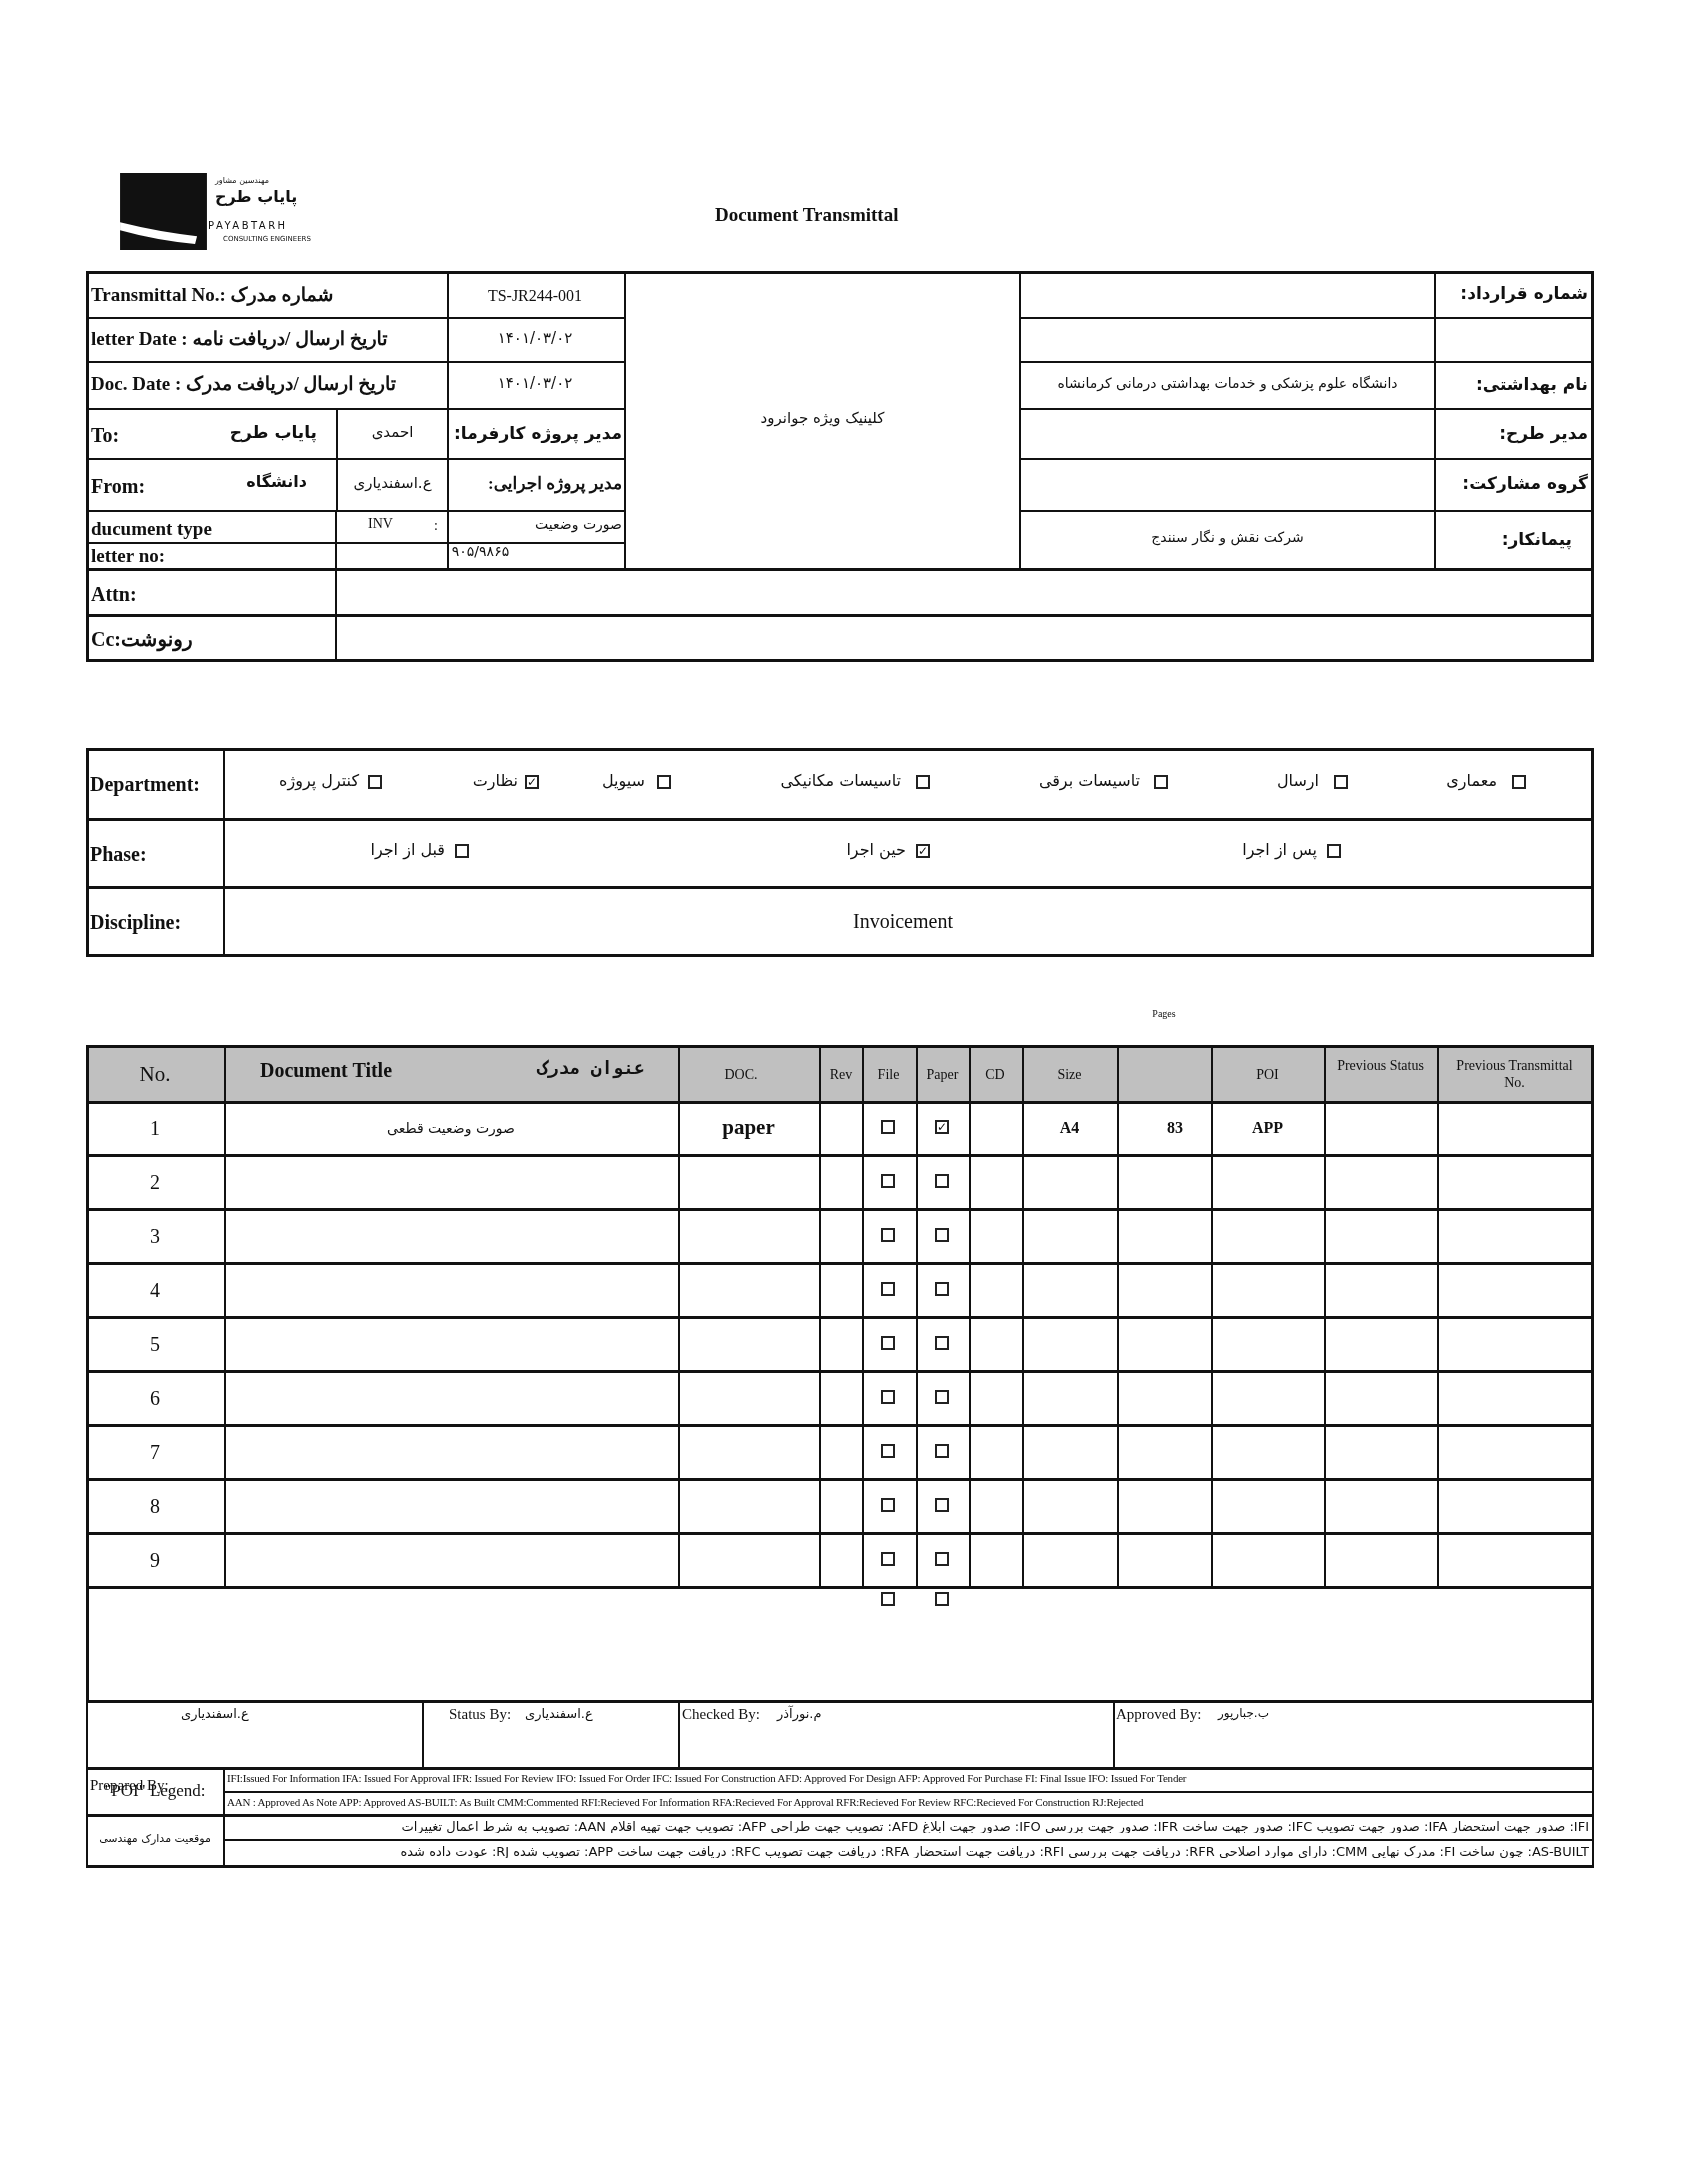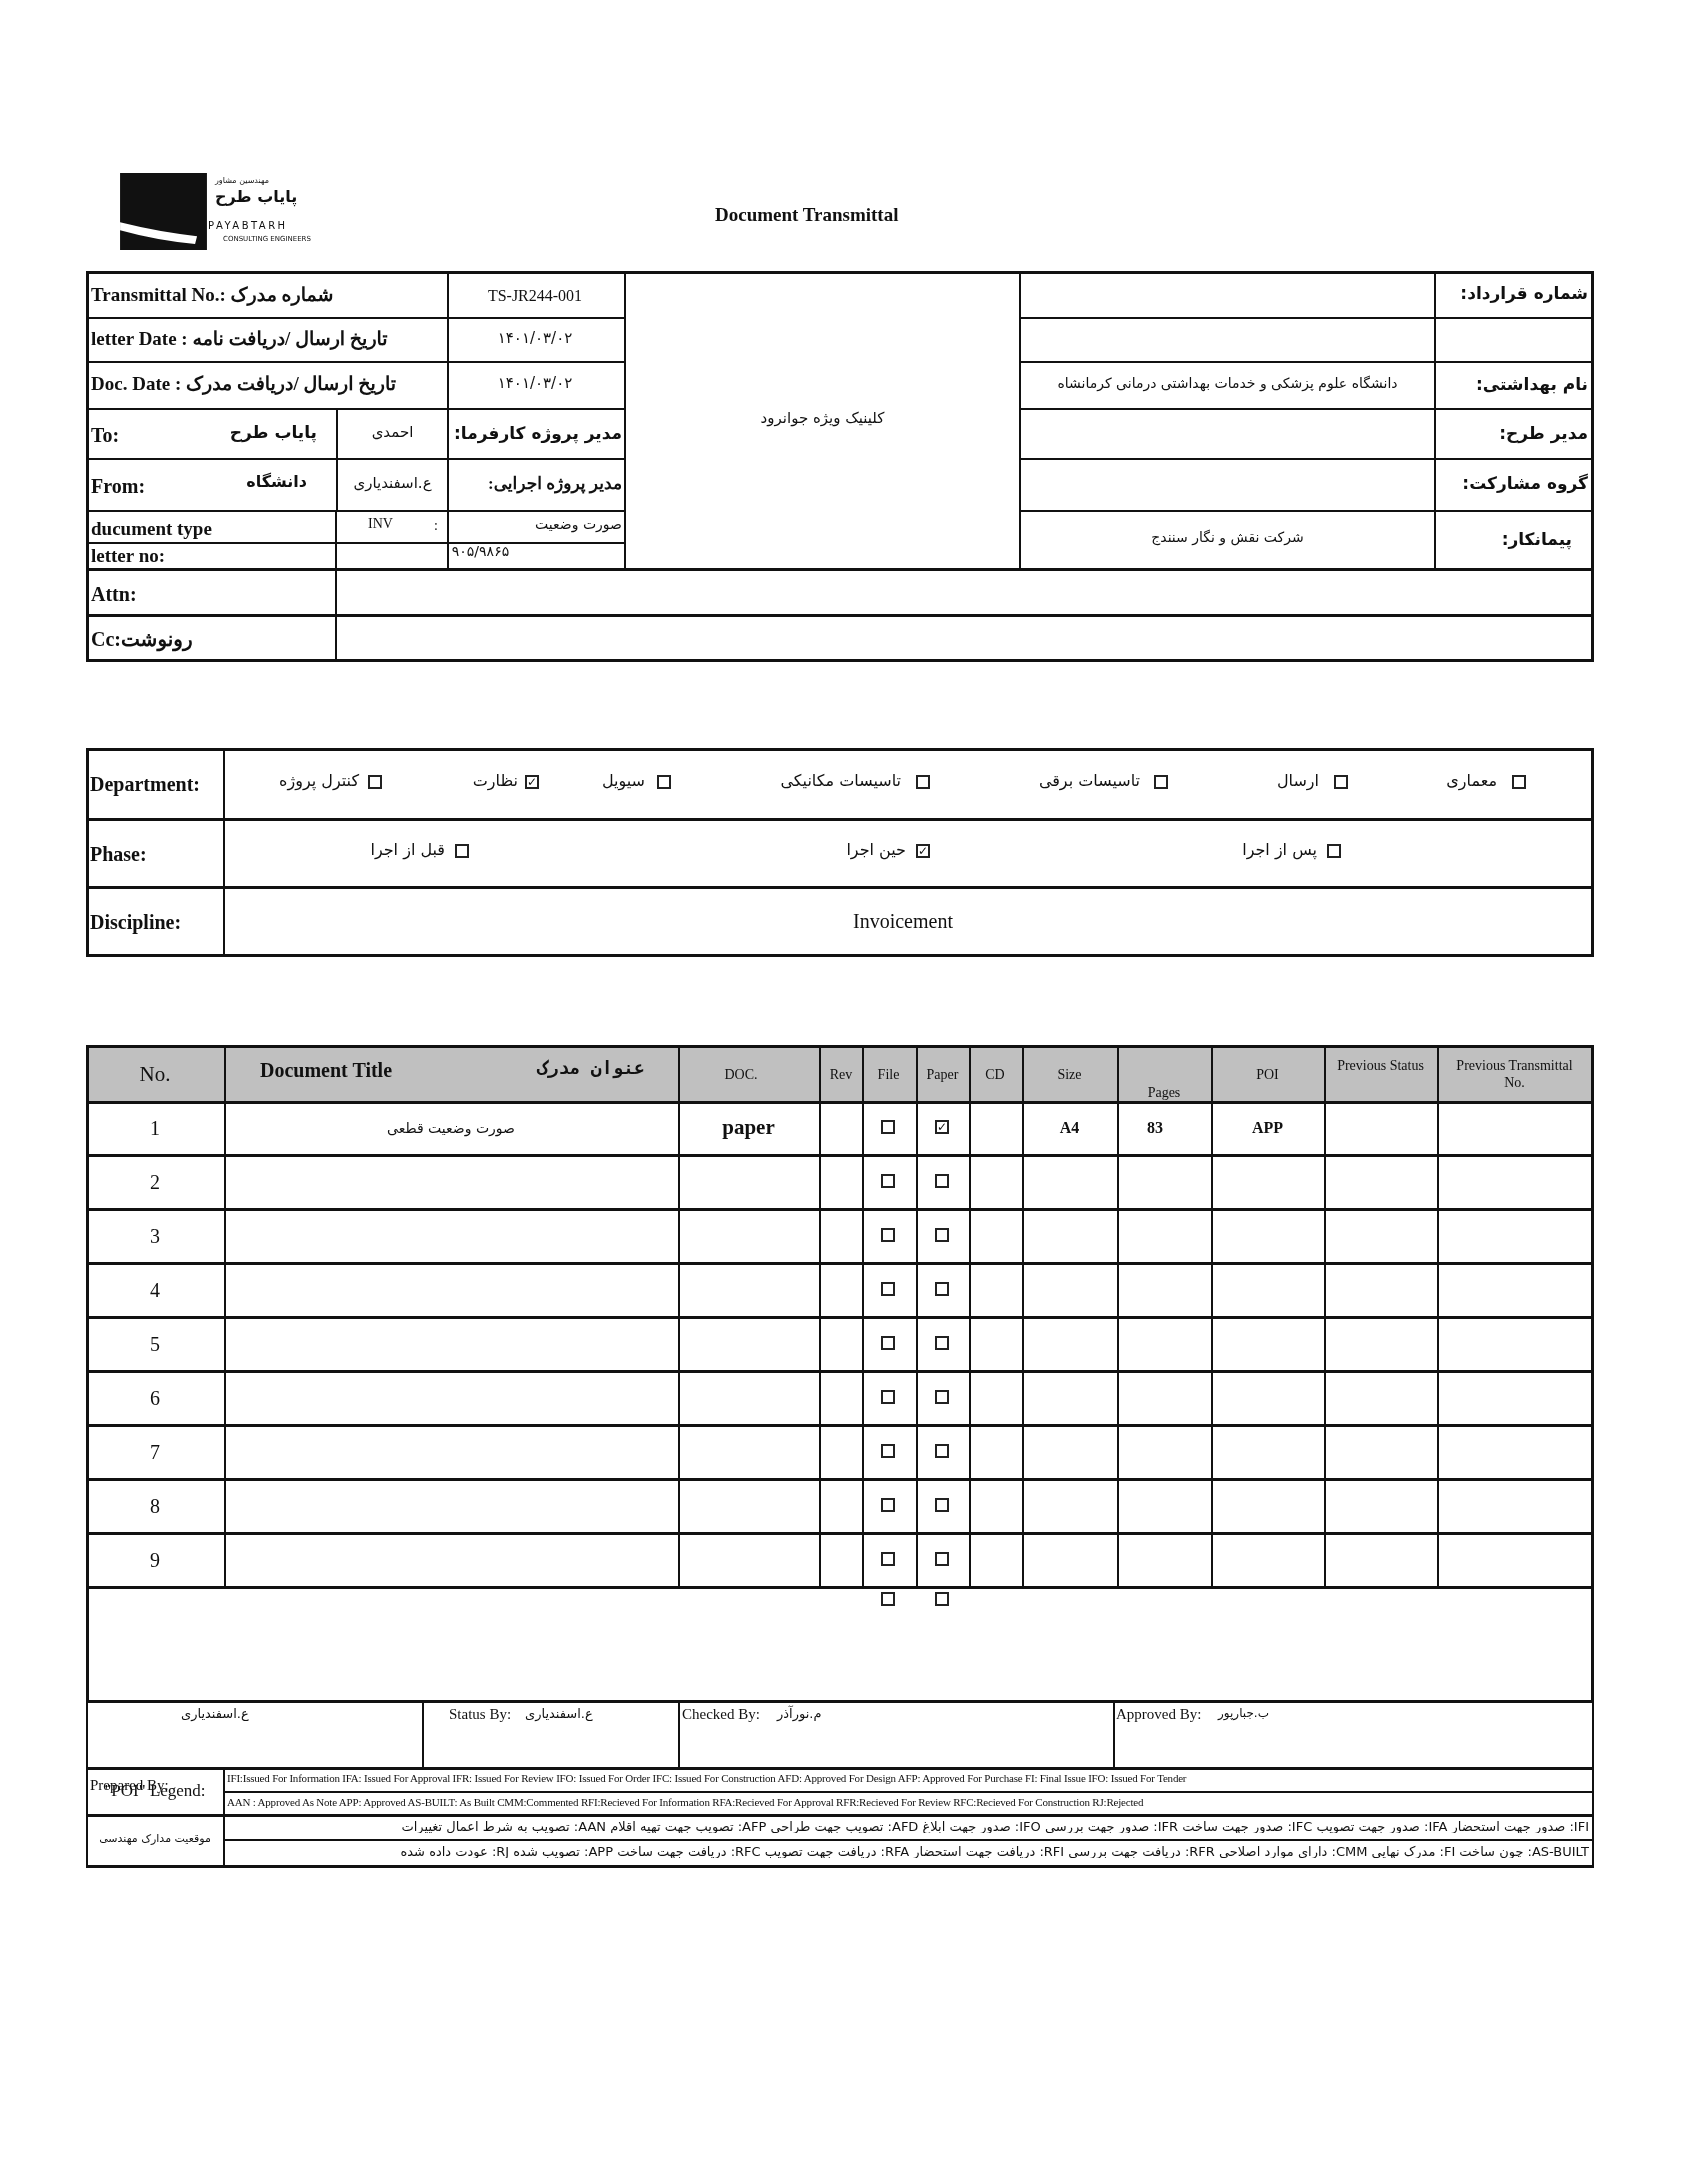--- a/index.html
+++ b/index.html
@@ -177,21 +177,21 @@
 
   <div class="t center bold" style="left:87px;top:1064px;width:136px;font-size:21px;font-weight:normal;">No.</div>
   <div class="t bold" style="left:260px;top:1060px;font-size:20px;">Document Title</div>
   <div class="t bold rtl" style="right:1038px;top:1060px;font-size:18px;font-family:Liberation Mono, monospace;">عنوان مدرک</div>
   <div class="t center" style="left:679px;top:1068px;width:124px;font-size:14px;">DOC.</div>
   <div class="t center" style="left:819px;top:1068px;width:44px;font-size:14px;">Rev</div>
   <div class="t center" style="left:862px;top:1068px;width:53px;font-size:14px;">File</div>
   <div class="t center" style="left:916px;top:1068px;width:53px;font-size:14px;">Paper</div>
   <div class="t center" style="left:969px;top:1068px;width:52px;font-size:14px;">CD</div>
   <div class="t center" style="left:1022px;top:1068px;width:95px;font-size:14px;">Size</div>
-  <div class="t center" style="left:1117px;top:1086px;width:94px;font-size:14px;">Pages</div>
+  <div class="t center" style="left:1117px;top:1009px;width:94px;font-size:10px;">Pages</div>
   <div class="t center" style="left:1211px;top:1068px;width:113px;font-size:14px;">POI</div>
   <div class="abs center" style="left:1332px;top:1057px;width:97px;font-size:14px;line-height:17px;white-space:normal;">Previous Status</div>
   <div class="abs center" style="left:1445px;top:1057px;width:139px;font-size:14px;line-height:17px;white-space:normal;">Previous Transmittal No.</div>
 
   <div id="doc-rows">
       <div class="vl" style="left: 224px; top: 1045px; width: 2px; height: 542px;"></div>
       <div class="vl" style="left: 678px; top: 1045px; width: 2px; height: 542px;"></div>
       <div class="vl" style="left: 819px; top: 1045px; width: 2px; height: 542px;"></div>
       <div class="vl" style="left: 862px; top: 1045px; width: 2px; height: 542px;"></div>
       <div class="vl" style="left: 916px; top: 1045px; width: 2px; height: 542px;"></div>
@@ -202,21 +202,21 @@
       <div class="vl" style="left: 1324px; top: 1045px; width: 2px; height: 542px;"></div>
       <div class="vl" style="left: 1437px; top: 1045px; width: 2px; height: 542px;"></div>
       <div>
         <div class="hl" style="left: 86px; top: 1154px; width: 1508px; height: 3px;"></div>
         <div class="t center " style="left: 86px; width: 138px; top: 1118px; font-size: 20px;">1</div>
         <div class="t center rtl" style="left: 224px; width: 454px; top: 1121px; font-size: 14px; font-family: &quot;DejaVu Sans&quot;, sans-serif;">صورت وضعیت قطعی</div>
         <div class="t center bold" style="left: 678px; width: 141px; top: 1117px; font-size: 21px;">paper</div>
         <div class="t center " style="left: 819px; width: 44px; top: 1121px; font-size: 14px;"></div>
         <div class="t center " style="left: 969px; width: 52px; top: 1121px; font-size: 14px;"></div>
         <div class="t center bold" style="left: 1022px; width: 95px; top: 1120px; font-size: 16px;">A4</div>
-        <div class="t center bold" style="left: 1117px; width: 76px; top: 1120px; font-size: 16px;">83</div>
+        <div class="t center bold" style="left: 1117px; width: 76px; top: 1120px; font-size: 16px; padding-left: 20px;">83</div>
         <div class="t center bold" style="left: 1211px; width: 113px; top: 1120px; font-size: 16px;">APP</div>
         <div class="t center " style="left: 1324px; width: 113px; top: 1121px; font-size: 14px;"></div>
         <div class="t center " style="left: 1437px; width: 155px; top: 1121px; font-size: 14px;"></div>
         <div class="cb" aria-checked="false" style="left: 881px; top: 1120px;"></div>
         <div class="cb" aria-checked="true" style="left: 935px; top: 1120px;">✓</div>
       </div>
       <div>
         <div class="hl" style="left: 86px; top: 1208px; width: 1508px; height: 3px;"></div>
         <div class="t center " style="left: 86px; width: 138px; top: 1172px; font-size: 20px;">2</div>
         <div class="t center rtl" style="left: 224px; width: 454px; top: 1175px; font-size: 14px; font-family: &quot;DejaVu Sans&quot;, sans-serif;"></div>

